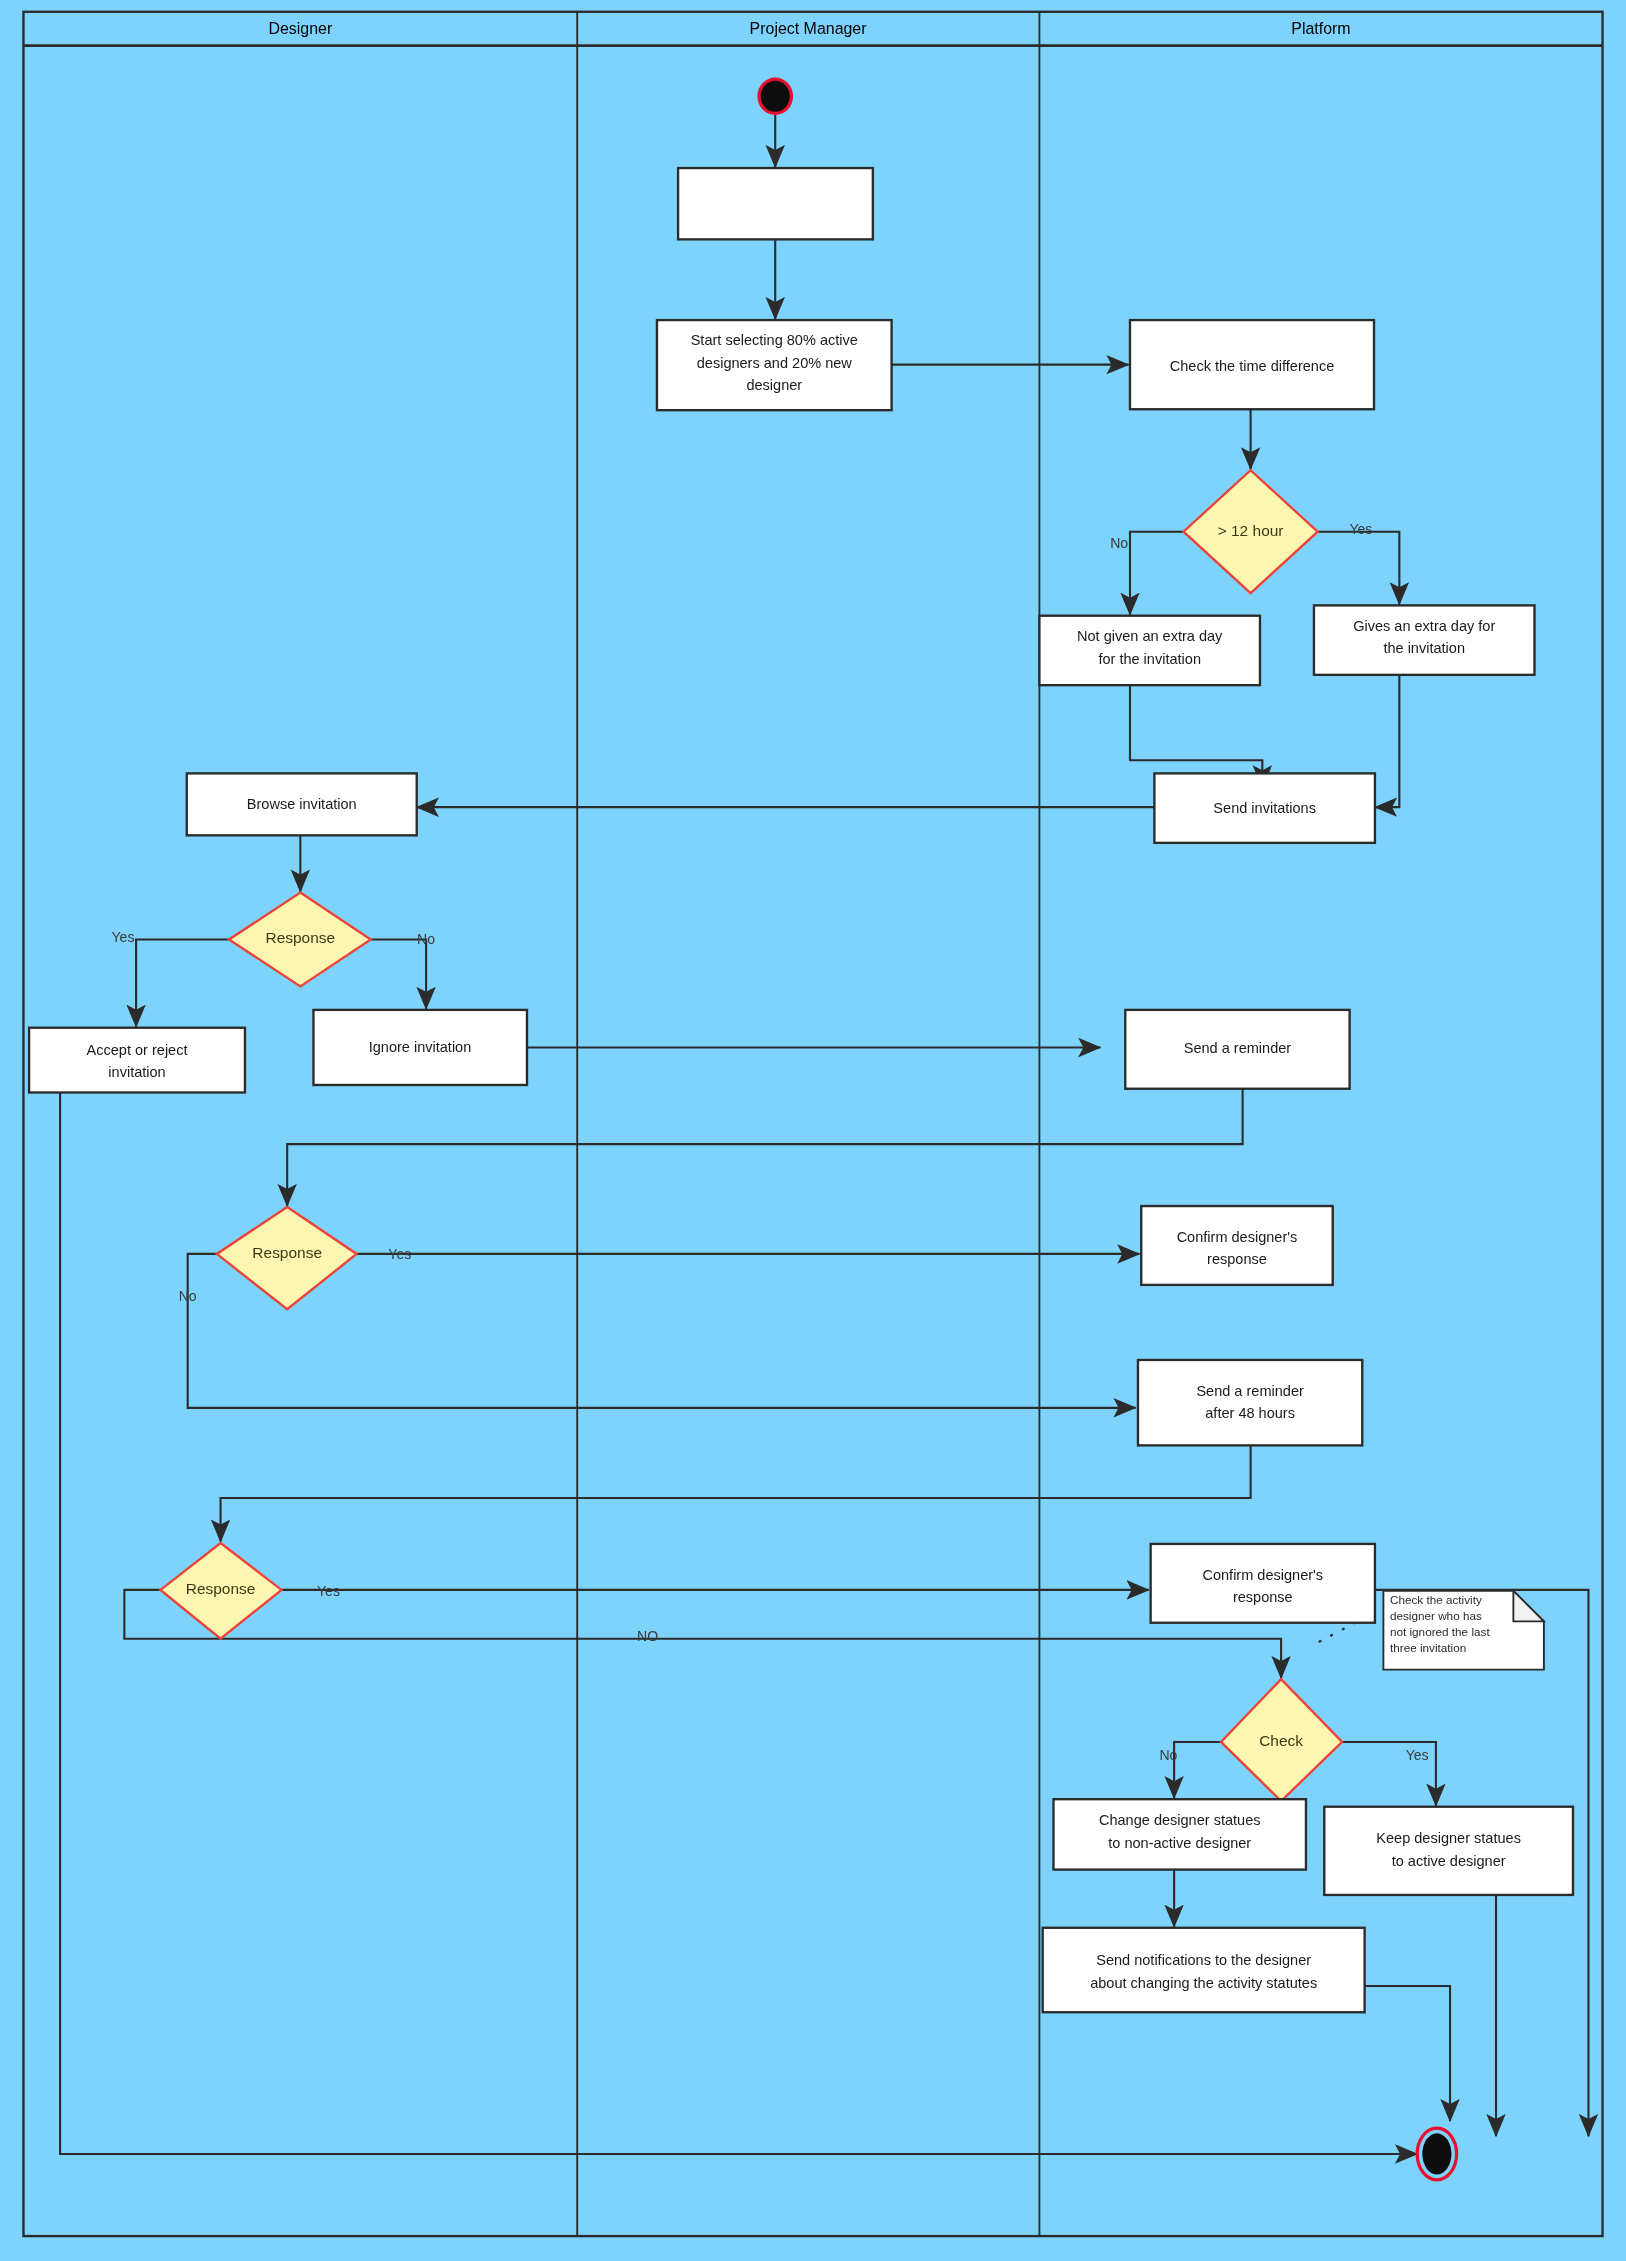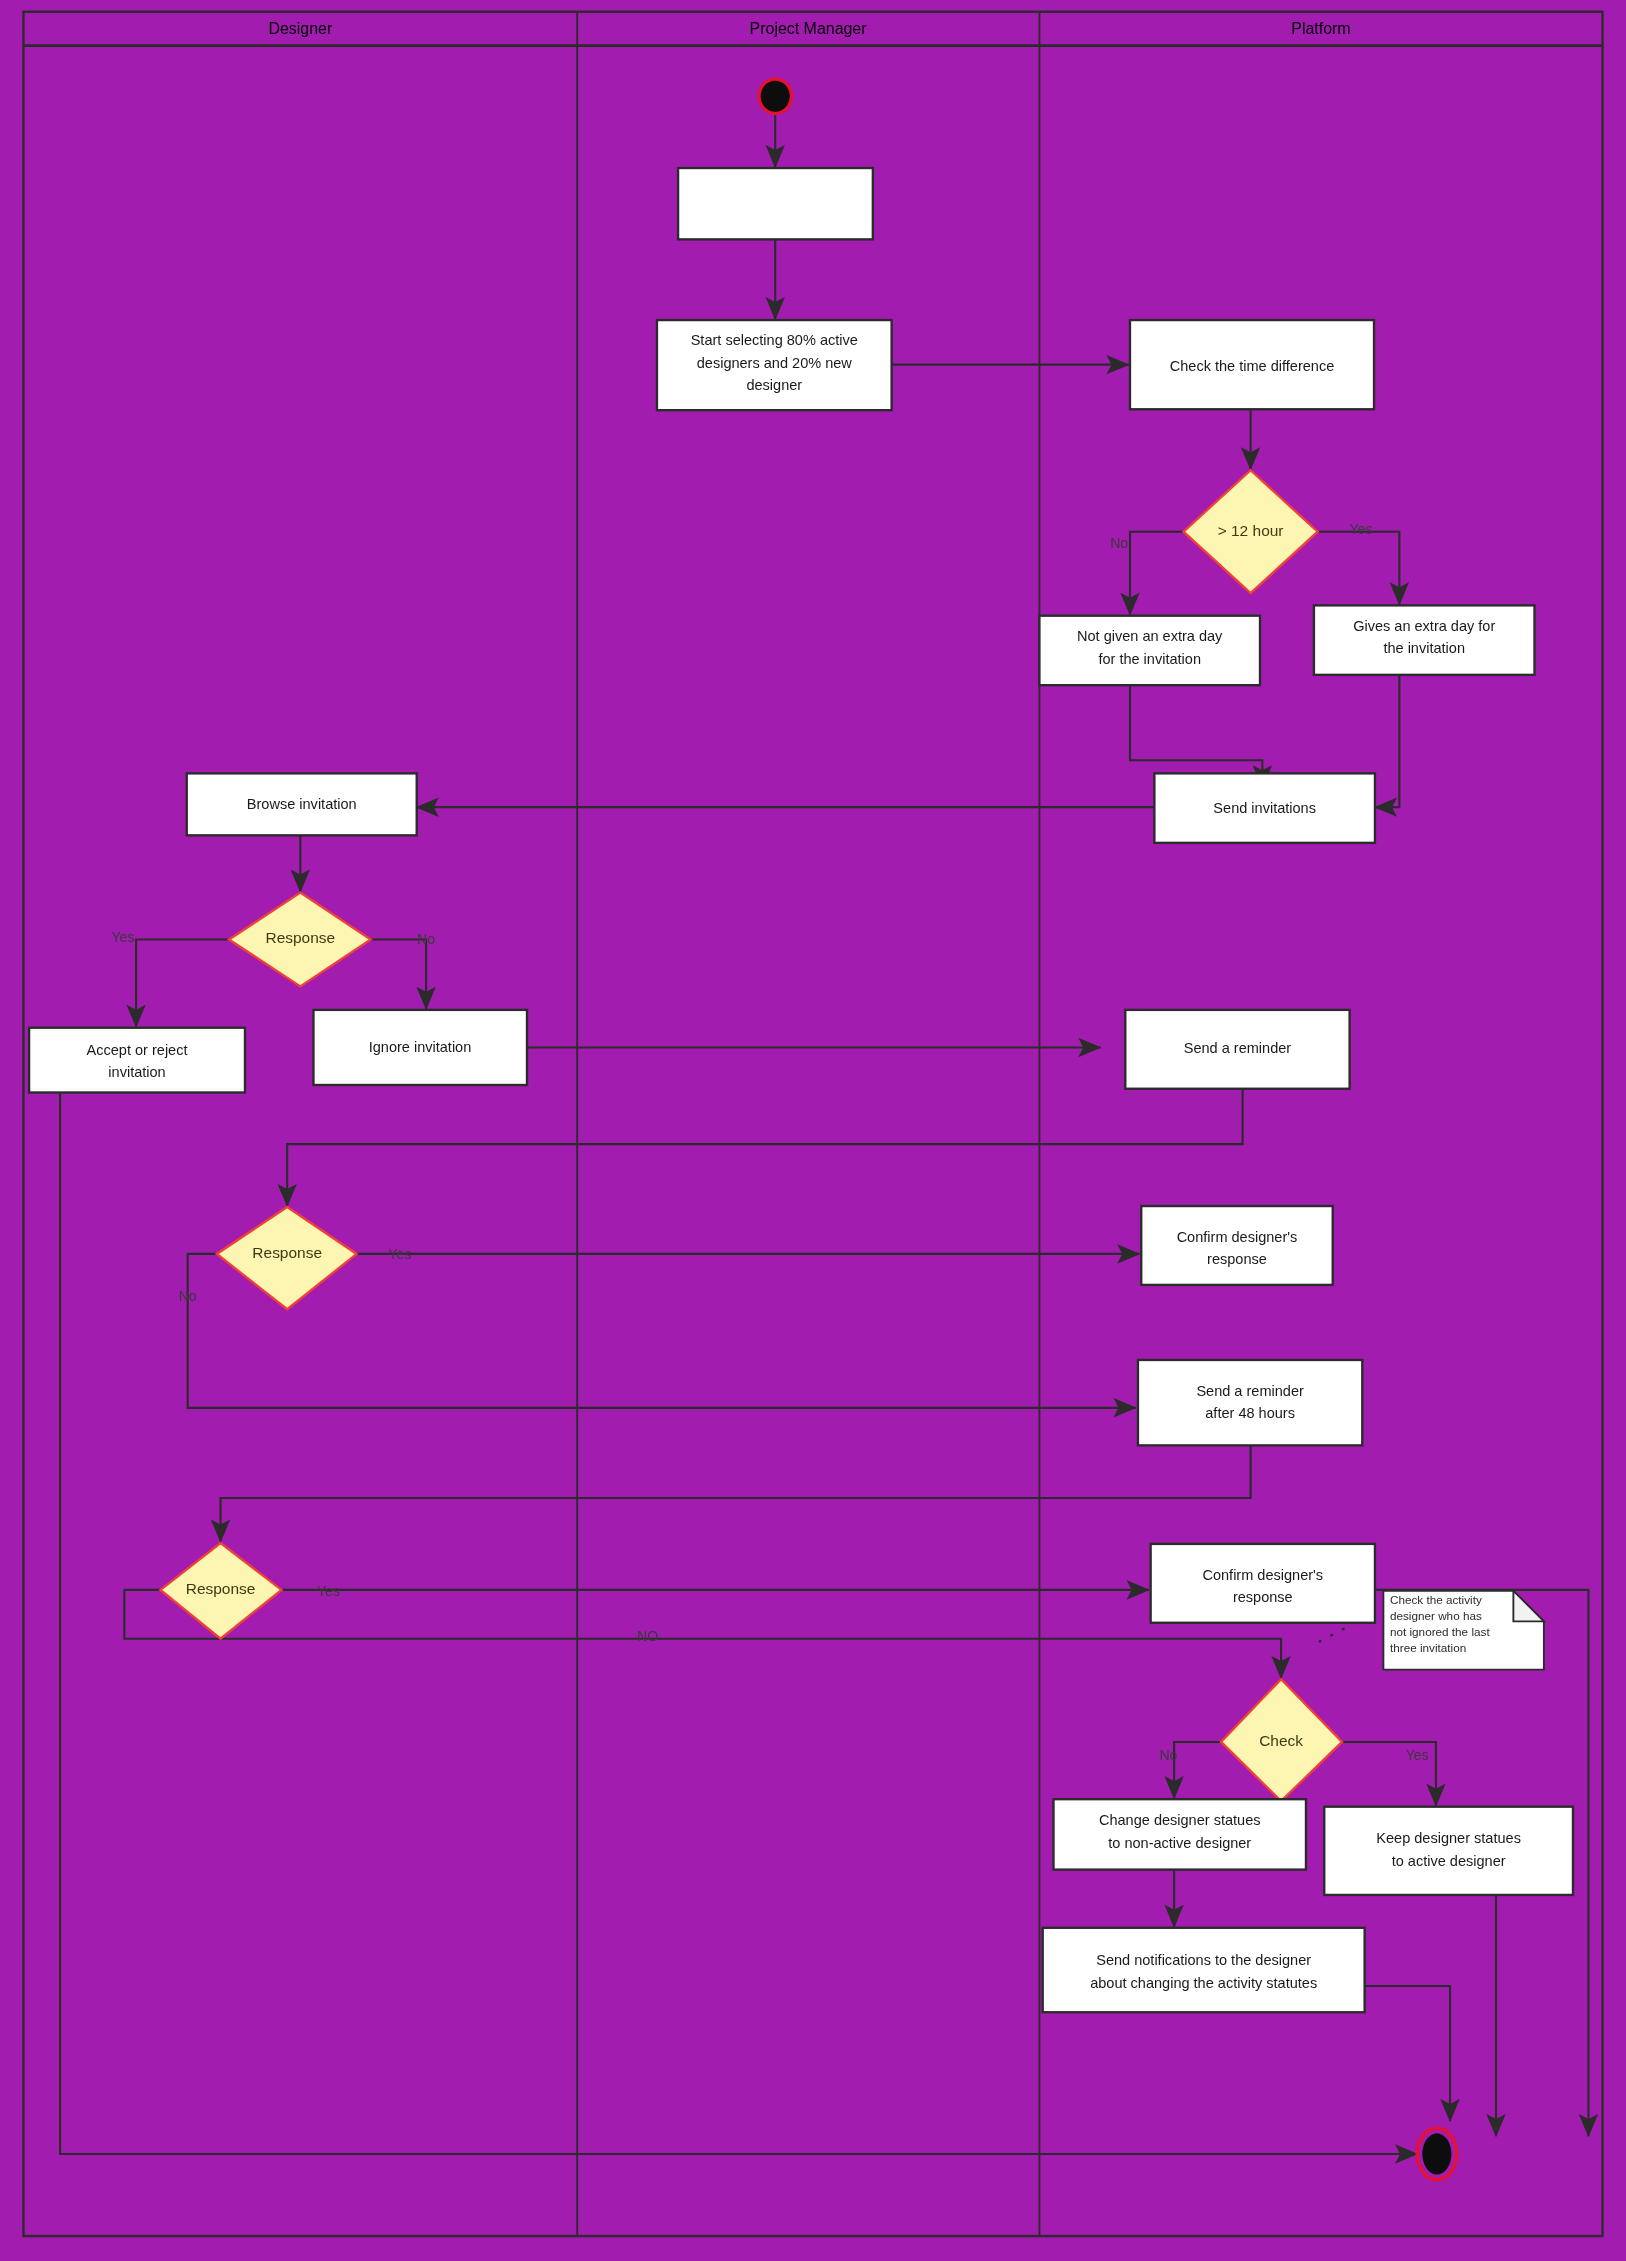--- a/index.html
+++ b/index.html
@@ -8,21 +8,21 @@
     padding: 0;
     background: #ffffff;
   }
   body {
     font-family: "Liberation Sans", sans-serif;
   }
   #diagram-root {
     position: relative;
     width: 1626px;
     height: 2261px;
-    background: #a21caf;
+    background: #7dd3fc;
     overflow: hidden;
   }
   svg.canvas {
     position: absolute;
     left: 0;
     top: 0;
     width: 1626px;
     height: 2261px;
   }
   

